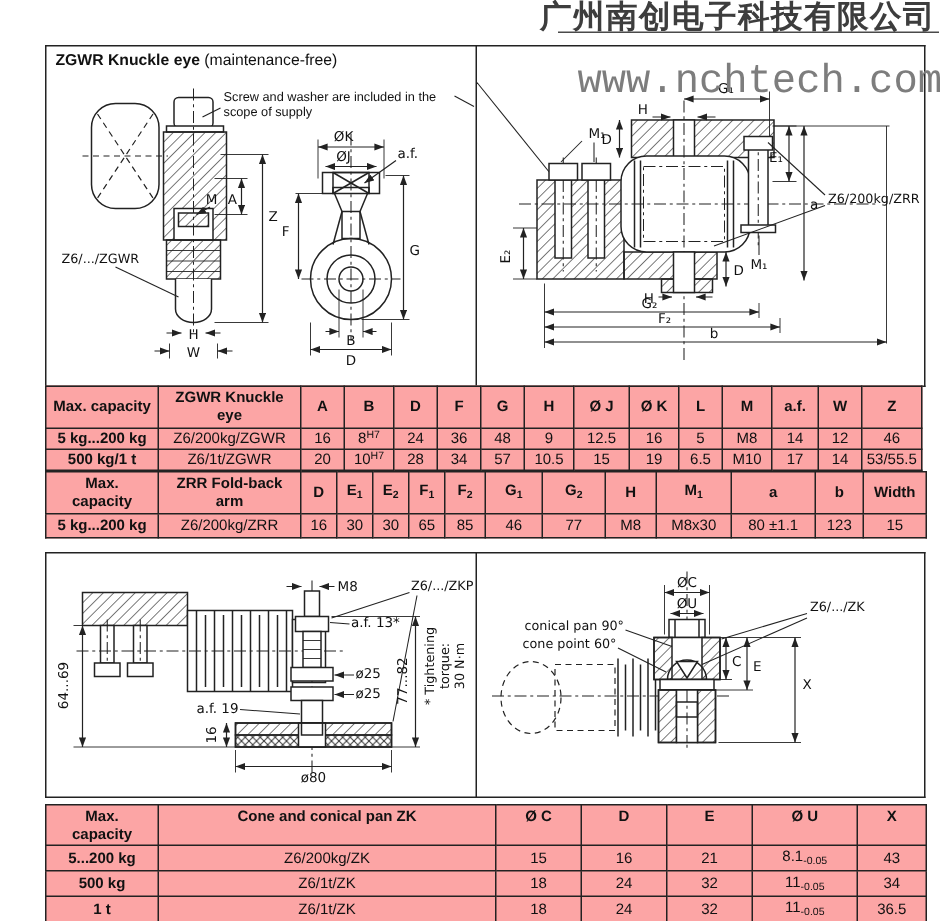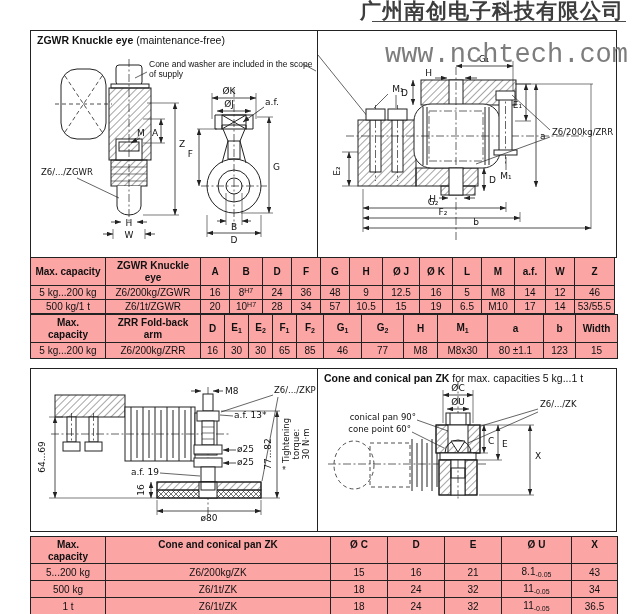--- a/index.html
+++ b/index.html
@@ -19,21 +19,21 @@
            font-size:21px;font-weight:600;color:#3d3d3d;z-index:20;letter-spacing:1px;}
   #company-underline{position:absolute;left:372px;top:21px;width:254px;height:1px;background:#4a4a4a;z-index:20;}
   #website{position:absolute;top:40px;right:6px;font-family:"Liberation Mono","DejaVu Sans Mono",monospace;
            font-size:27px;color:#7d7d7d;z-index:20;pointer-events:none;}
   
   .dtable{position:absolute;left:30px;border-collapse:collapse;table-layout:fixed;background:#fca5a5;
           font-size:10px;color:#111;border:1.5px solid #111;}
   .dtable th,.dtable td{border:1px solid #222;text-align:center;padding:0 1px;overflow:hidden;}
   .dtable th{font-weight:bold;height:27px;line-height:1.15;}
   .dtable td{height:13px;}
-  .dtable td:first-child{font-weight:normal;}
+  .dtable td:first-child{font-weight:bold;}
   #table1{top:257px;}
   #table2{top:314px;}
   #table2 td{height:15px;}
   #table3{top:536px;}
   #table3 th{vertical-align:top;padding-top:2px;height:24px;}
   #table3 td{height:16px;}
   sub{font-size:7px;vertical-align:-2px;}
   sup{font-size:7px;vertical-align:3px;}
   
   .ln{stroke:#222;stroke-width:1;fill:none;}
@@ -67,21 +67,21 @@
 </svg>
 
 <div id="company">广州南创电子科技有限公司</div>
 <div id="company-underline"></div>
 <div id="website">www.nchtech.com</div>
 
 <div class="panel" id="panel-zgwr">
   <div class="ptitle">
     <span class="tb">ZGWR Knuckle eye</span><span> (maintenance-free)</span><br>
   </div>
-  <div class="pnote">Cone and washer are included in the scope of supply</div>
+  <div class="pnote">Screw and washer are included in the scope of supply</div>
   <svg class="psvg" width="286" height="226" viewBox="0 0 286 226">
     <g>
       <rect class="ln" x="30" y="38" width="45" height="70" rx="16"></rect>
       <line class="dsh" x1="34" y1="45" x2="71" y2="101"></line>
       <line class="dsh" x1="71" y1="45" x2="34" y2="101"></line>
       <line class="dsh" x1="24" y1="73" x2="81" y2="73"></line>
       <rect class="lnf" x="85" y="34" width="26" height="20" rx="3"></rect>
       <rect class="lnf" x="80" y="53" width="38" height="4"></rect>
       <rect class="hat" x="78" y="57" width="42" height="72"></rect>
       <rect class="lnf" x="85" y="108" width="26" height="21"></rect>
@@ -438,23 +438,20 @@
       <line class="ext" x1="230" y1="129" x2="249" y2="129"></line>
       <text class="lbl" text-anchor="middle" transform="rotate(-90 240 85)" x="240" y="85">77...82</text>
       <text class="lbs" text-anchor="middle" transform="rotate(-90 258 75)" x="258" y="75">* Tightening</text>
       <text class="lbs" text-anchor="middle" transform="rotate(-90 268 75)" x="268" y="75">torque:</text>
       <text class="lbs" text-anchor="middle" transform="rotate(-90 278 75)" x="278" y="75">30 N·m</text>
     </g>
   </svg>
 </div>
 
 <div class="panel" id="panel-zk">
-  <div class="ptitle">
-    <span class="tb">Cone and conical pan ZK</span><span> for max. capacities 5 kg...1 t</span>
-  </div>
   <svg class="psvg" width="297" height="162" viewBox="0 0 297 162">
     <g>
       <line class="cl" x1="140" y1="12" x2="140" y2="132"></line>
       <line class="cl" x1="10" y1="95" x2="168" y2="95"></line>
       <ellipse class="dsh" cx="36" cy="96" rx="20" ry="24"></ellipse>
       <rect class="dsh" x="52" y="74" width="40" height="44"></rect>
       <line class="ln" x1="94" y1="70" x2="94" y2="122"></line>
         <line class="ln" x1="99" y1="74" x2="99" y2="118"></line>
       <line class="ln" x1="104" y1="70" x2="104" y2="122"></line>
         <line class="ln" x1="109" y1="74" x2="109" y2="118"></line>

